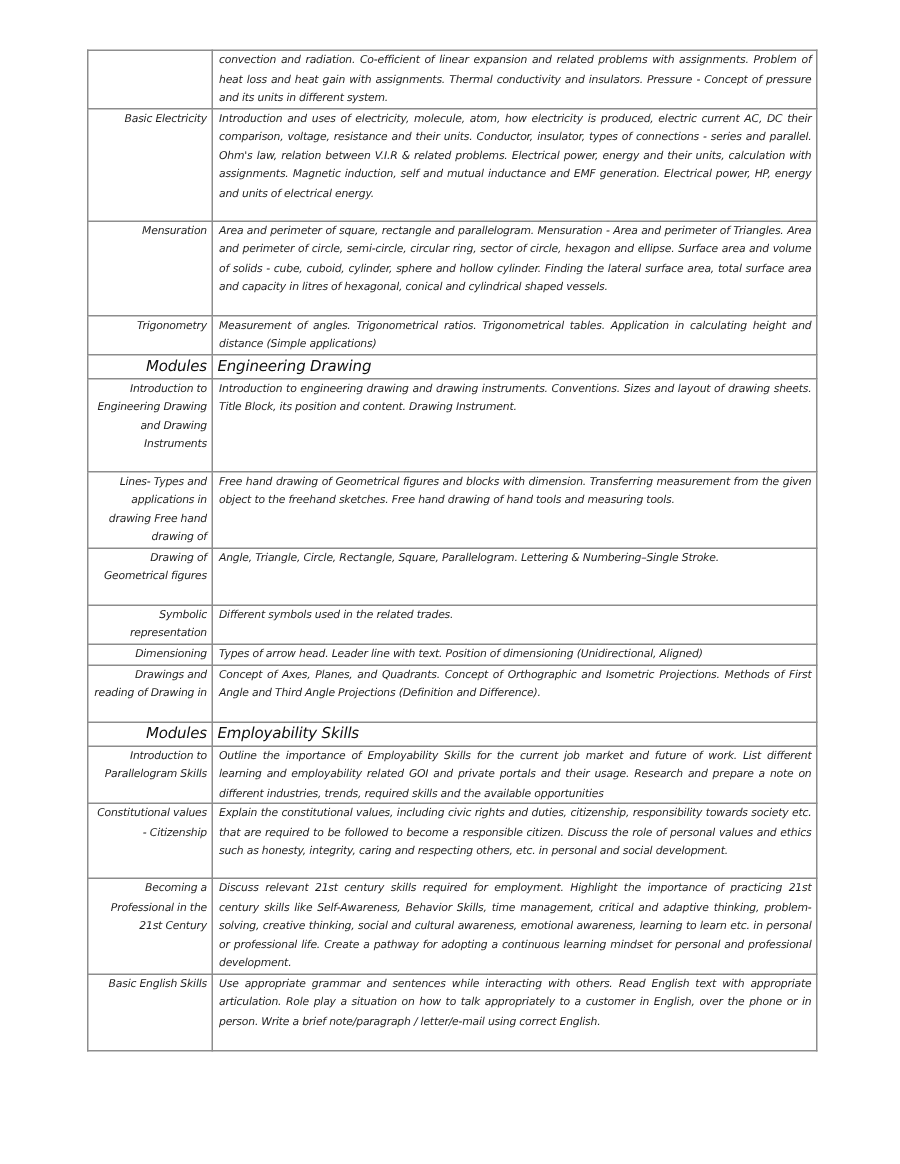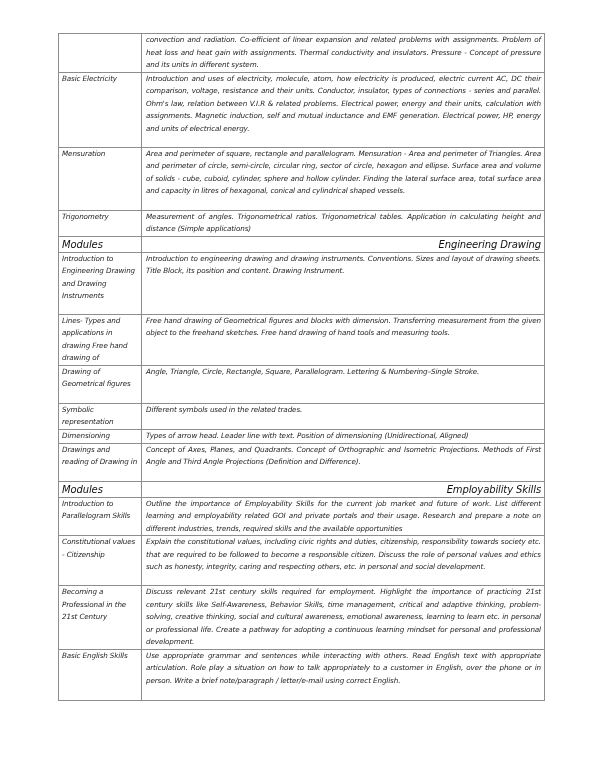--- a/index.html
+++ b/index.html
@@ -9,24 +9,24 @@
     font-family: "DejaVu Sans", sans-serif; color: #1e1e1e;
   }
   table.syl {
     border-collapse: collapse; width: 486px; table-layout: fixed; font-style: italic;
   }
   table.syl td {
     border: 1px solid #8d8d8d; vertical-align: top;
     font-size: 7.2px; line-height: 12.55px; padding: 0 3px 0 3px;
     letter-spacing: -0.12px;
   }
-  table.syl td.mod { width: 76px; }
+  table.syl td.mod { width: 76px; text-align: right; }
   table.syl td.desc { text-align: justify; text-align-last: left; padding-left: 4px; }
   table.syl tr.hdr td { font-size: 10px; line-height: 15px; font-weight: normal; color: #111; margin-left: 28px; }
-  table.syl tr.hdr td.title { text-align: right; }
+  table.syl tr.hdr td.title { text-align: left; }
 </style>
 </head>
 <body>
 
 <div class="page">
   <table class="syl">
     <colgroup>
         <col style="width:83px">
         <col style="width:403px">
       </colgroup>

